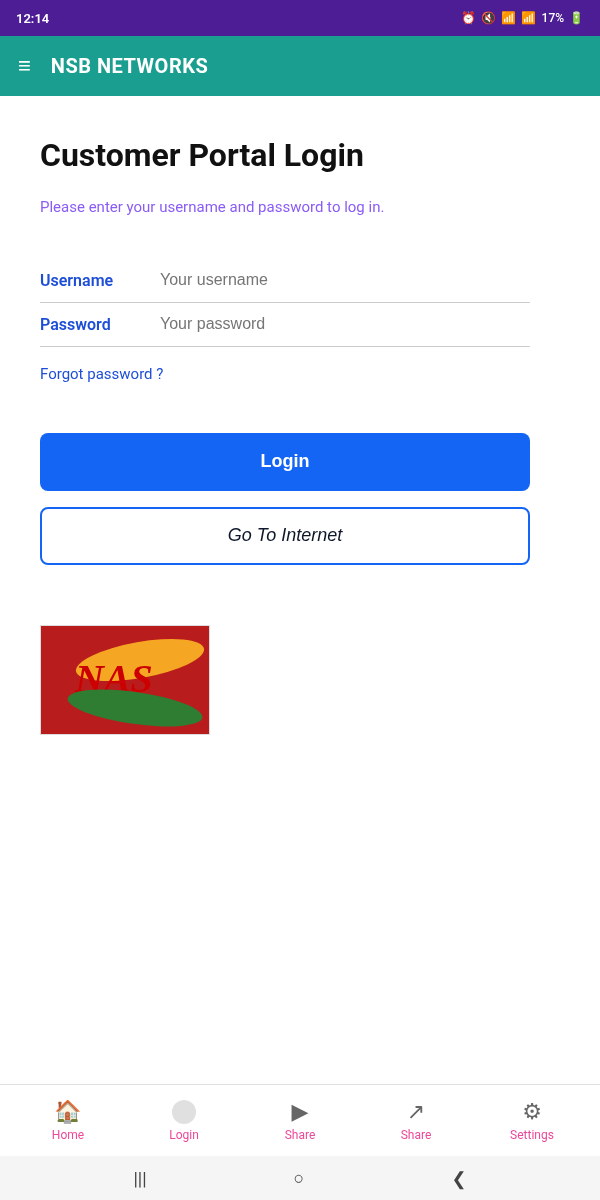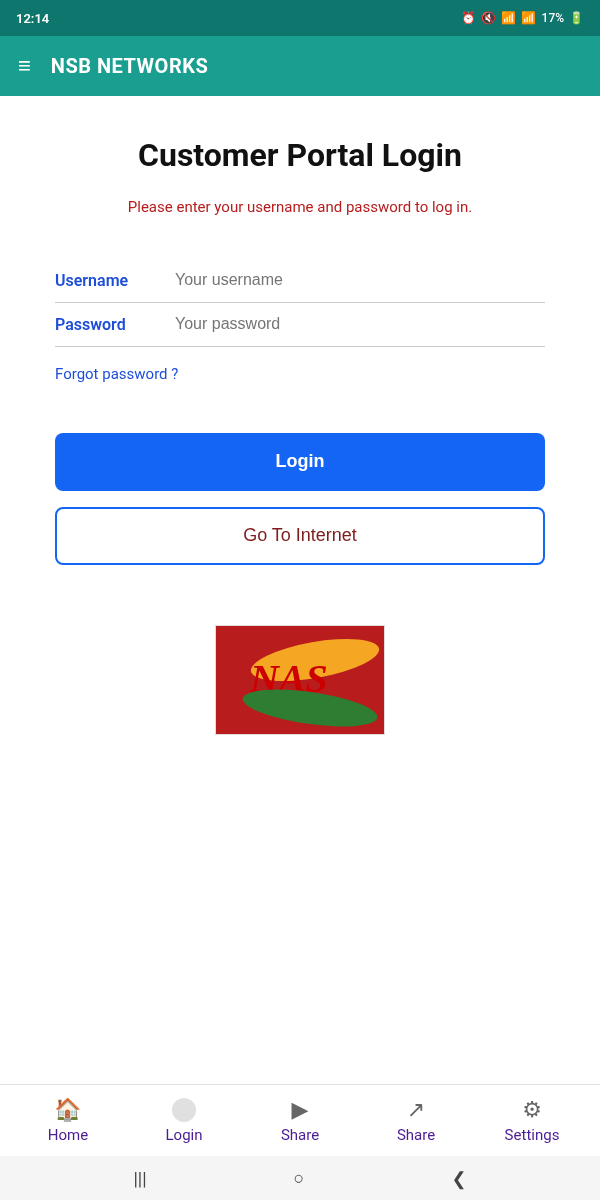--- a/index.html
+++ b/index.html
@@ -8,21 +8,21 @@
       font-family: 'Roboto', Arial, sans-serif;
       width: 600px;
       min-height: 1200px;
       background: #fff;
       display: flex;
       flex-direction: column;
     }
 
     
     .status-bar {
-      background: #0f766e;
+      background: #4c1d95;
       color: white;
       height: 36px;
       display: flex;
       align-items: center;
       justify-content: space-between;
       padding: 0 16px;
       font-size: 13px;
       font-weight: 500;
     }
     .status-time { font-weight: 600; }
@@ -39,35 +39,35 @@
       gap: 20px;
     }
     .app-bar-menu { font-size: 22px; cursor: pointer; }
     .app-bar-title { font-size: 20px; font-weight: 700; letter-spacing: 0.5px; }
 
     
     .main-content {
       flex: 1;
       display: flex;
       flex-direction: column;
-      align-items: center;
+      align-items: flex-start;
       padding: 40px 40px 20px;
     }
 
     .page-title {
       font-size: 32px;
       font-weight: 700;
       color: #111;
       text-align: center;
       margin-bottom: 22px;
     }
 
     .page-subtitle {
       font-size: 15px;
-      color: #b91c1c;
+      color: #8b5cf6;
       text-align: center;
       line-height: 1.5;
       margin-bottom: 40px;
       max-width: 380px;
     }
 
     
     .form-container {
       width: 100%;
       max-width: 490px;
@@ -117,27 +117,28 @@
       border-radius: 8px;
       cursor: pointer;
       margin-top: 50px;
     }
 
     .btn-internet {
       width: 100%;
       max-width: 490px;
       height: 58px;
       background: white;
-      color: #7f1d1d;
+      color: #0f172a;
       font-size: 18px;
       font-weight: 500;
       border: 2px solid #1565f5;
       border-radius: 8px;
       cursor: pointer;
       margin-top: 16px;
+      font-style: italic;
     }
 
     
     .logo-area {
       margin-top: 60px;
       display: flex;
       justify-content: center;
       align-items: center;
     }
 
@@ -172,22 +173,22 @@
       cursor: pointer;
       flex: 1;
     }
 
     .nav-icon {
       font-size: 22px;
       color: #666;
     }
 
     .nav-label {
-      font-size: 15px;
-      color: #4c1d95;
+      font-size: 12px;
+      color: #ec4899;
     }
 
     
     .android-nav {
       background: #f5f5f5;
       height: 44px;
       display: flex;
       align-items: center;
       justify-content: space-around;
       padding: 0 60px;

